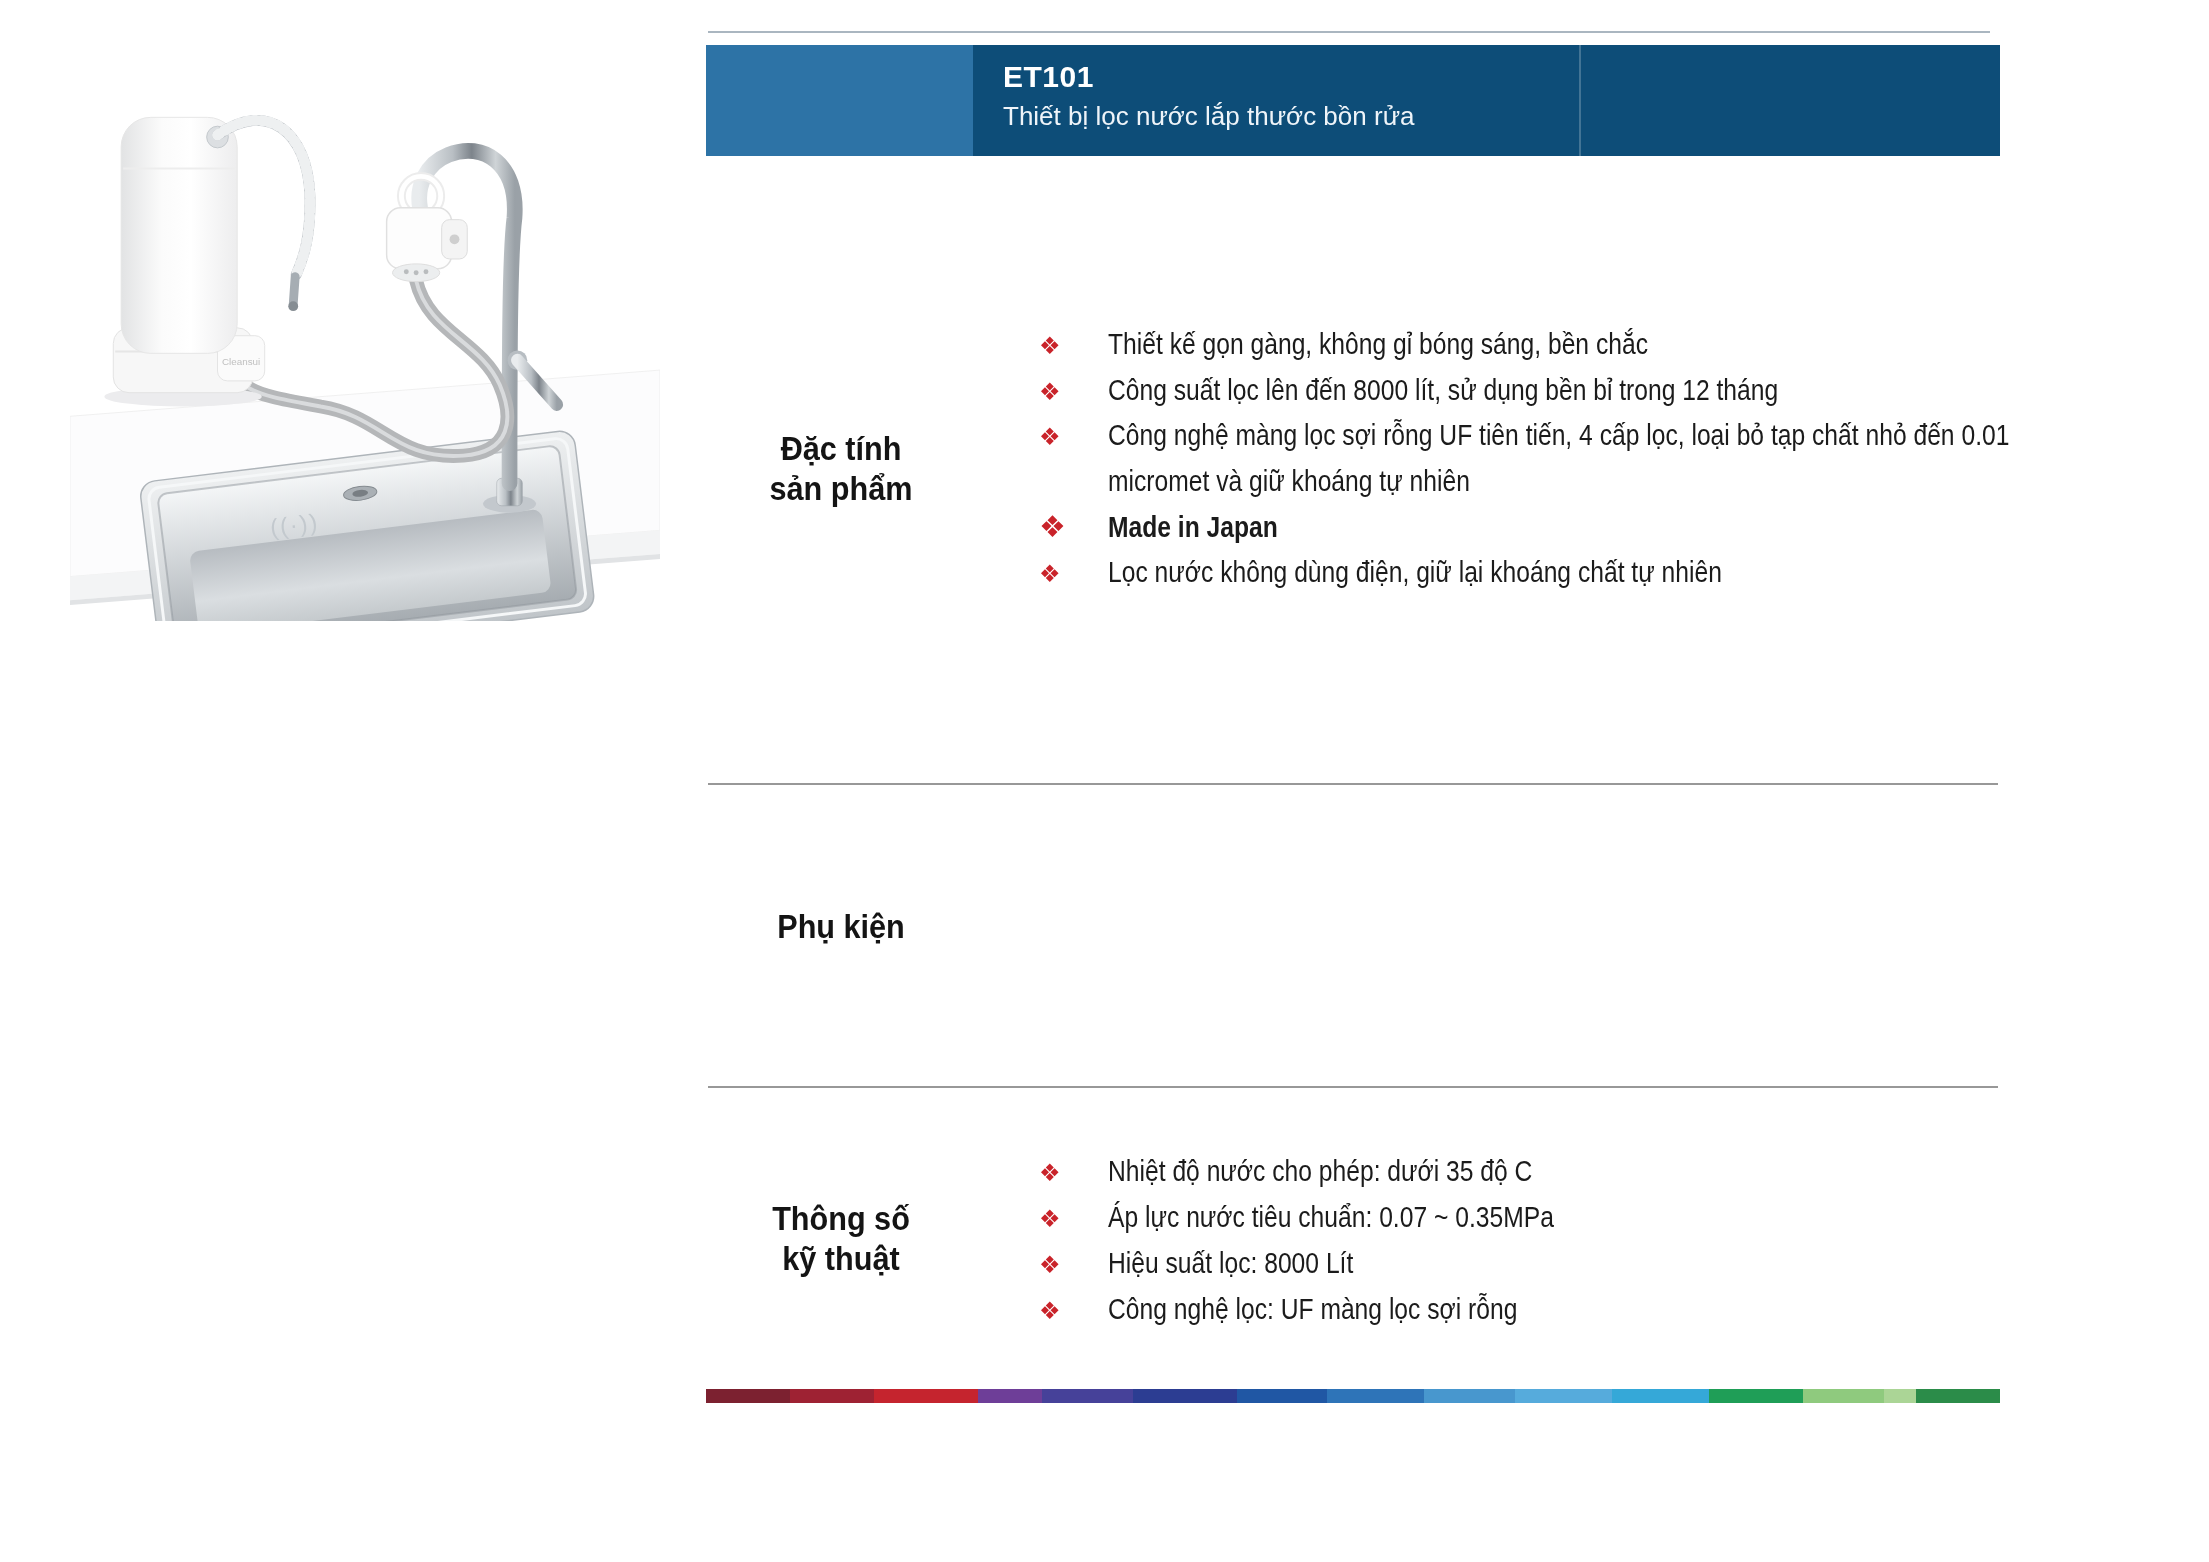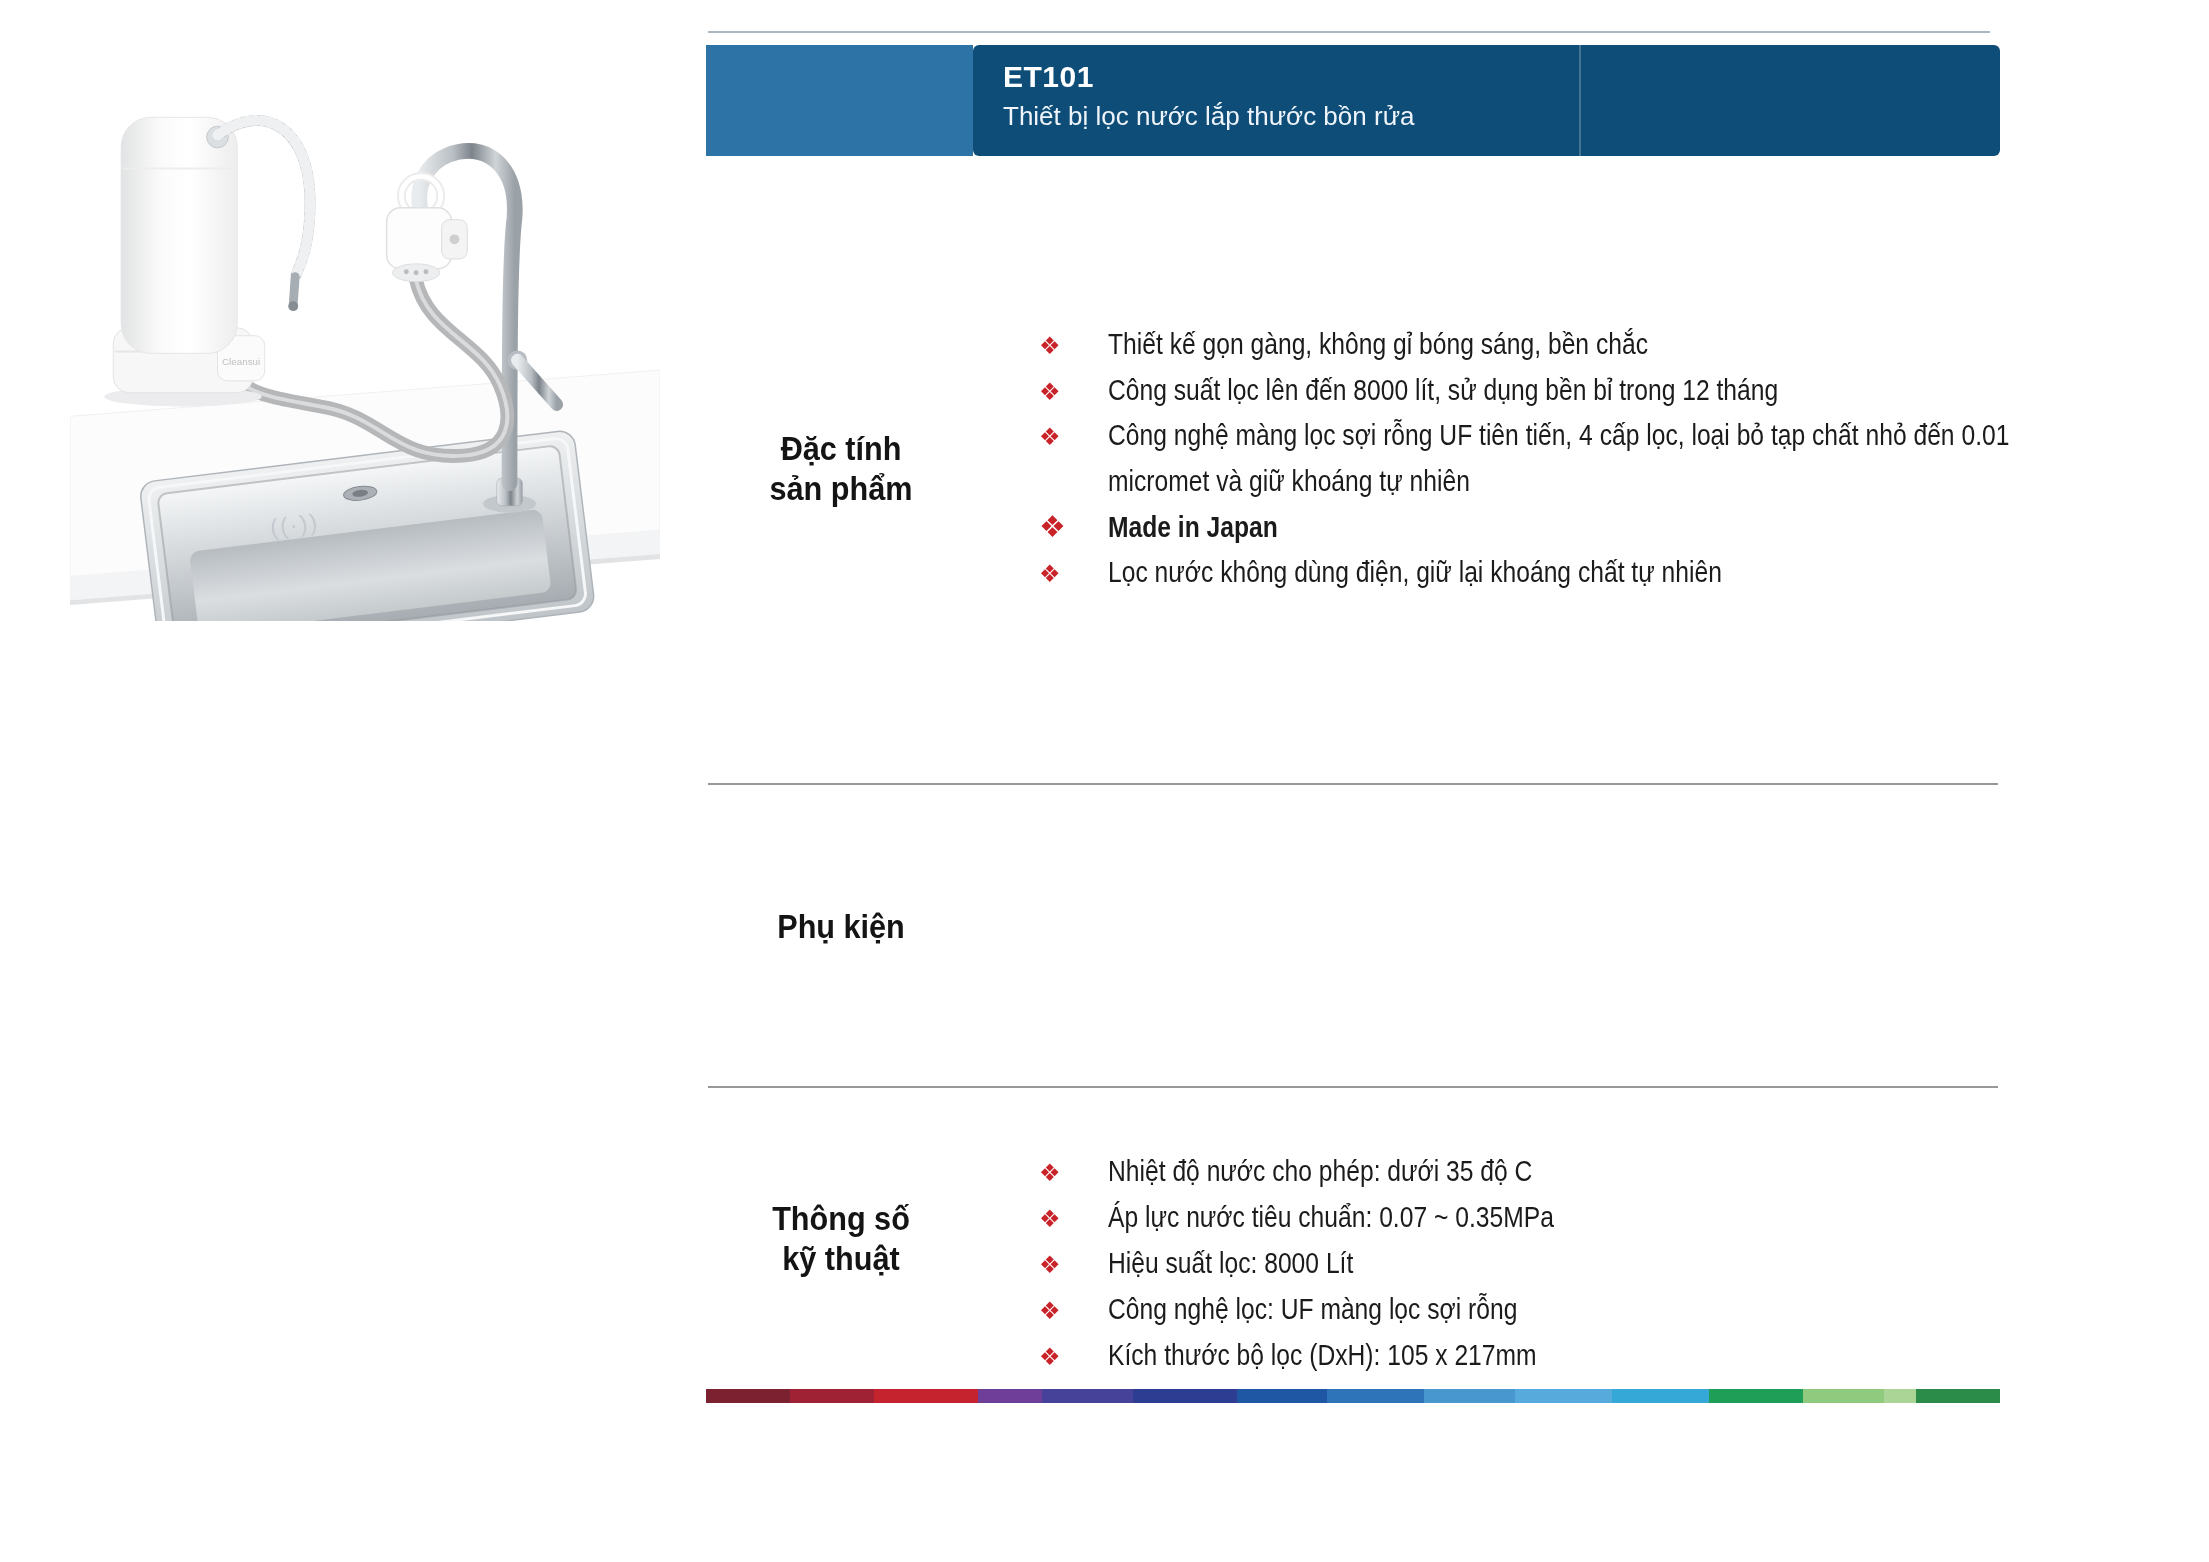--- a/index.html
+++ b/index.html
@@ -8,21 +8,21 @@
     position:relative;width:2209px;height:1562px;background:#ffffff;overflow:hidden;
     font-family:"Liberation Sans","DejaVu Sans",sans-serif;color:#1b1b1b;
   }
   
   .topline{position:absolute;left:708px;top:31px;width:1282px;height:2px;background:#aab6c0;}
 
   
   .header{position:absolute;left:706px;top:45px;width:1294px;height:111px;display:flex;}
   .header-left{width:267px;height:100%;background:#2d73a6;}
   .header-right{flex:1;height:100%;background:#0d4d78;position:relative;color:#ffffff;
-    padding:15px 4px 0 30px;box-sizing:border-box;border-radius:6px;}
+    padding:15px 4px 0 30px;box-sizing:border-box;}
   .header-divider{position:absolute;left:606px;top:0;width:2px;height:111px;background:rgba(255,255,255,.22);}
   .model{font-size:30px;font-weight:bold;letter-spacing:.5px;line-height:34px;}
   .subtitle{font-size:26px;margin-top:7px;color:#eef4f9;line-height:30px;}
 
   
   .sec-label{position:absolute;left:706px;width:270px;text-align:center;font-weight:bold;
     font-size:34px;line-height:40px;color:#141414;transform:scaleX(.9);transform-origin:50% 50%;}
   #label-0{top:428px;}
   #label-1{top:906px;}
   #label-2{top:1198px;}
@@ -186,21 +186,20 @@
       <div class="item-row"><span class="bullet" style="color: rgb(201, 35, 42);">❖</span><span class="item-text">Công nghệ màng lọc sợi rỗng UF tiên tiến, 4 cấp lọc, loại bỏ tạp chất nhỏ đến 0.01</span></div>
       <div class="item-row"><span class="bullet" style="color: rgb(201, 35, 42);"></span><span class="item-text">micromet và giữ khoáng tự nhiên</span></div>
       <div class="item-row bold"><span class="bullet big" style="color: rgb(201, 35, 42);">❖</span><span class="item-text">Made in Japan</span></div>
       <div class="item-row"><span class="bullet" style="color: rgb(201, 35, 42);">❖</span><span class="item-text">Lọc nước không dùng điện, giữ lại khoáng chất tự nhiên</span></div>
     </div>
   <div class="list" id="list-2">
       <div class="item-row"><span class="bullet" style="color: rgb(201, 35, 42);">❖</span><span class="item-text">Nhiệt độ nước cho phép: dưới 35 độ C</span></div>
       <div class="item-row"><span class="bullet" style="color: rgb(201, 35, 42);">❖</span><span class="item-text">Áp lực nước tiêu chuẩn: 0.07 ~ 0.35MPa</span></div>
       <div class="item-row"><span class="bullet" style="color: rgb(201, 35, 42);">❖</span><span class="item-text">Hiệu suất lọc: 8000 Lít</span></div>
       <div class="item-row"><span class="bullet" style="color: rgb(201, 35, 42);">❖</span><span class="item-text">Công nghệ lọc: UF màng lọc sợi rỗng</span></div>
-      <div class="item-row"><span class="bullet" style="color: rgb(201, 35, 42);">❖</span><span class="item-text">Kích thước bộ lọc (DxH): 105 x 217mm</span></div>
     </div>
 
   <div class="separator" id="sep-0"></div>
   <div class="separator" id="sep-1"></div>
 
   <div class="color-bar" style="background: linear-gradient(90deg, rgb(124, 33, 48) 0%, rgb(124, 33, 48) 6.5%, rgb(158, 34, 51) 6.5%, rgb(158, 34, 51) 13%, rgb(197, 36, 46) 13%, rgb(197, 36, 46) 21%, rgb(110, 62, 152) 21%, rgb(110, 62, 152) 26%, rgb(70, 65, 153) 26%, rgb(70, 65, 153) 33%, rgb(44, 61, 146) 33%, rgb(44, 61, 146) 41%, rgb(32, 87, 164) 41%, rgb(32, 87, 164) 48%, rgb(46, 116, 184) 48%, rgb(46, 116, 184) 55.5%, rgb(72, 151, 206) 55.5%, rgb(72, 151, 206) 62.5%, rgb(86, 171, 220) 62.5%, rgb(86, 171, 220) 70%, rgb(53, 168, 216) 70%, rgb(53, 168, 216) 77.5%, rgb(31, 158, 87) 77.5%, rgb(31, 158, 87) 84.8%, rgb(143, 202, 126) 84.8%, rgb(143, 202, 126) 91%, rgb(171, 213, 150) 91%, rgb(171, 213, 150) 93.5%, rgb(43, 140, 73) 93.5%, rgb(43, 140, 73) 100%);"></div>
 
 </div>
 
 </body></html>

